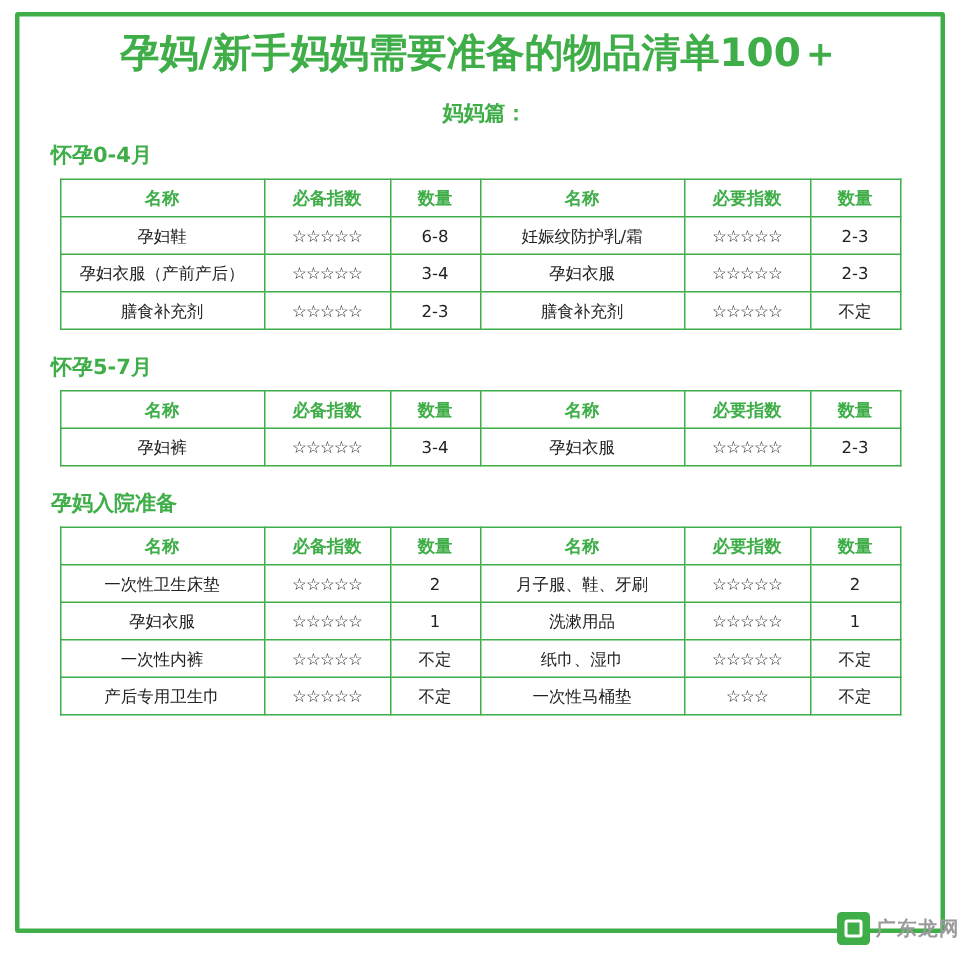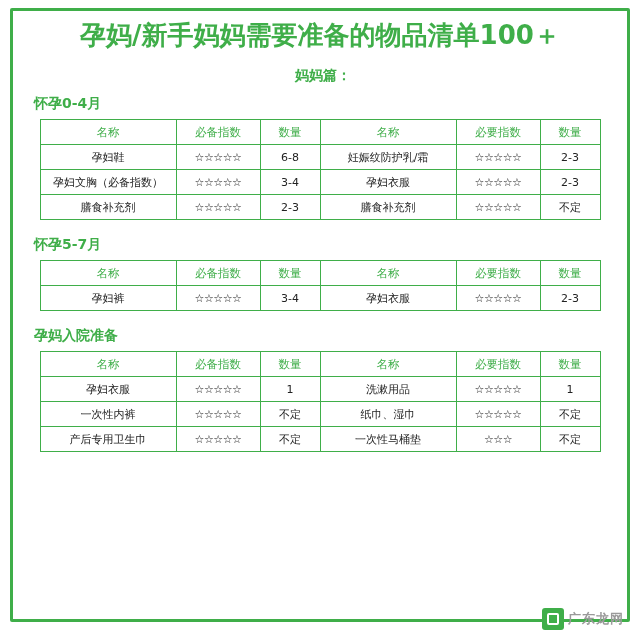--- a/index.html
+++ b/index.html
@@ -71,34 +71,34 @@
     vertical-align: middle;
     font-size: 11px;
     color: #222222;
     height: 22px;
     padding: 1px 2px;
     overflow: hidden;
     white-space: nowrap;
   }
   table.list th {
     color: #3fae49;
-    font-weight: normal;
+    font-weight: bold;
     font-size: 11.5px;
   }
   td.stars, th.stars {
     letter-spacing: -0.5px;
     font-size: 9px;
     color: #444;
   }
   col.c-name { width: 136px; }
   col.c-star { width: 84px; }
   col.c-qty  { width: 60px; }
   .watermark {
     position: absolute;
-    right: 16px;
+    right: 0;
     bottom: 10px;
     display: flex;
     align-items: center;
     gap: 4px;
     z-index: 3;
   }
   .wm-box {
     width: 22px;
     height: 22px;
     background: #3fae49;
@@ -158,21 +158,21 @@
       <tbody>
         <tr>
           <td>孕妇鞋</td>
           <td class="stars">☆☆☆☆☆</td>
           <td>6-8</td>
           <td>妊娠纹防护乳/霜</td>
           <td class="stars">☆☆☆☆☆</td>
           <td>2-3</td>
         </tr>
         <tr>
-          <td>孕妇文胸（必备指数）</td>
+          <td>孕妇衣服（产前产后）</td>
           <td class="stars">☆☆☆☆☆</td>
           <td>3-4</td>
           <td>孕妇衣服</td>
           <td class="stars">☆☆☆☆☆</td>
           <td>2-3</td>
         </tr>
         <tr>
           <td>膳食补充剂</td>
           <td class="stars">☆☆☆☆☆</td>
           <td>2-3</td>
@@ -229,20 +229,28 @@
         <tr>
           <th>名称</th>
           <th>必备指数</th>
           <th>数量</th>
           <th>名称</th>
           <th>必要指数</th>
           <th>数量</th>
         </tr>
       </thead>
       <tbody>
+        <tr>
+          <td>一次性卫生床垫</td>
+          <td class="stars">☆☆☆☆☆</td>
+          <td>2</td>
+          <td>月子服、鞋、牙刷</td>
+          <td class="stars">☆☆☆☆☆</td>
+          <td>2</td>
+        </tr>
         <tr>
           <td>孕妇衣服</td>
           <td class="stars">☆☆☆☆☆</td>
           <td>1</td>
           <td>洗漱用品</td>
           <td class="stars">☆☆☆☆☆</td>
           <td>1</td>
         </tr>
         <tr>
           <td>一次性内裤</td>

